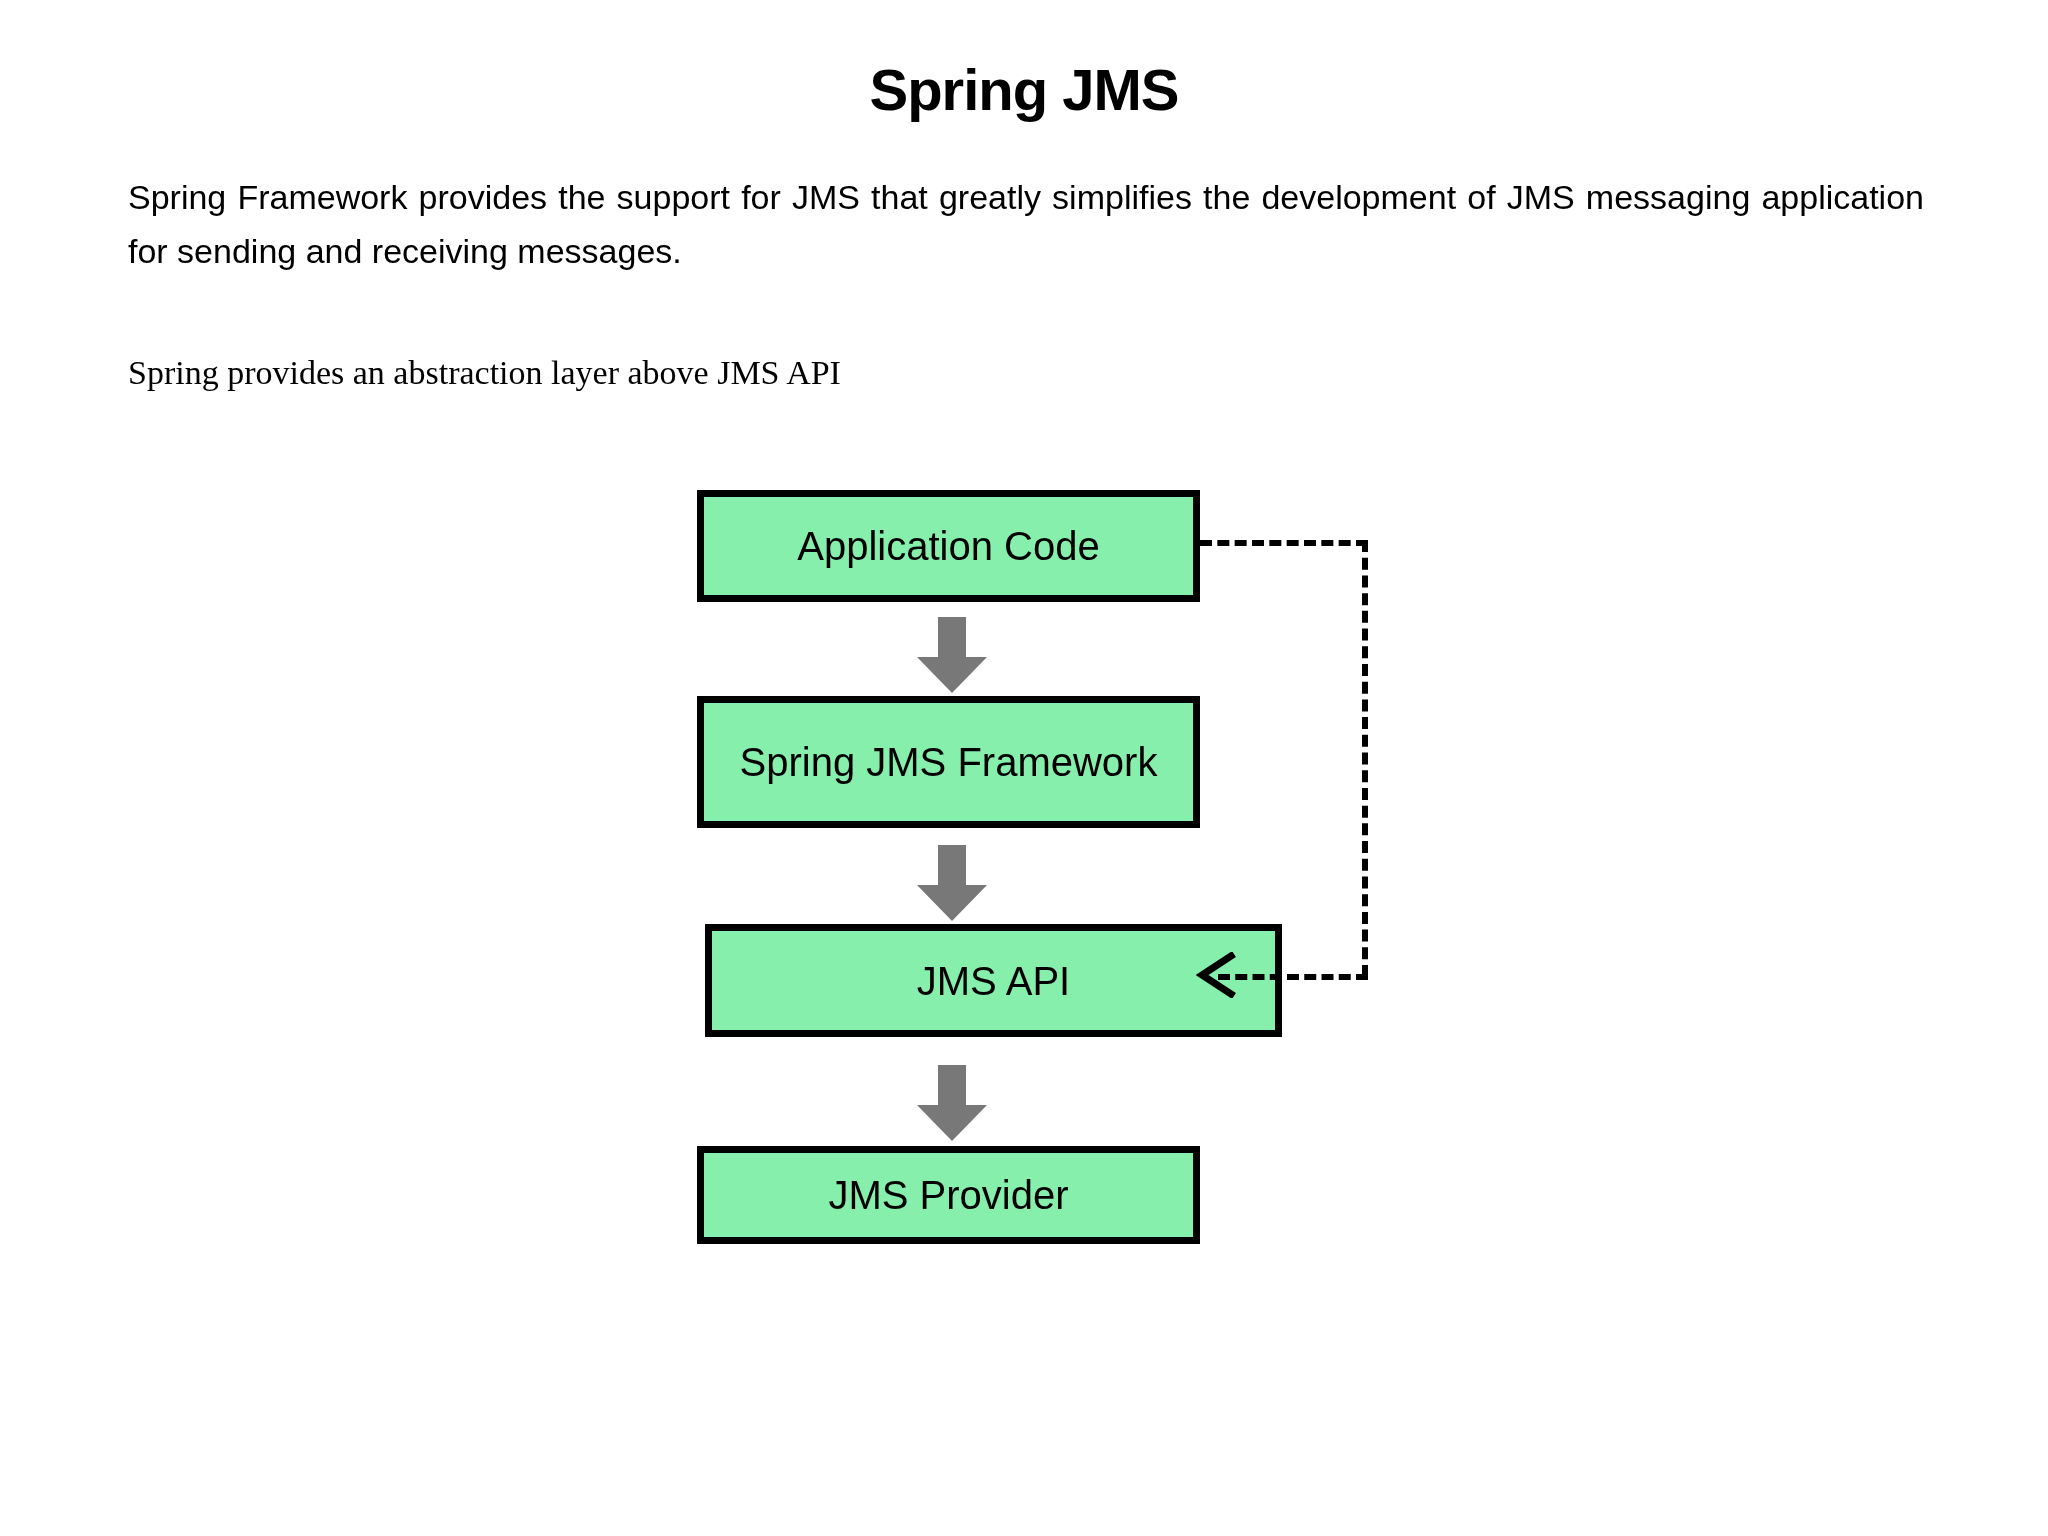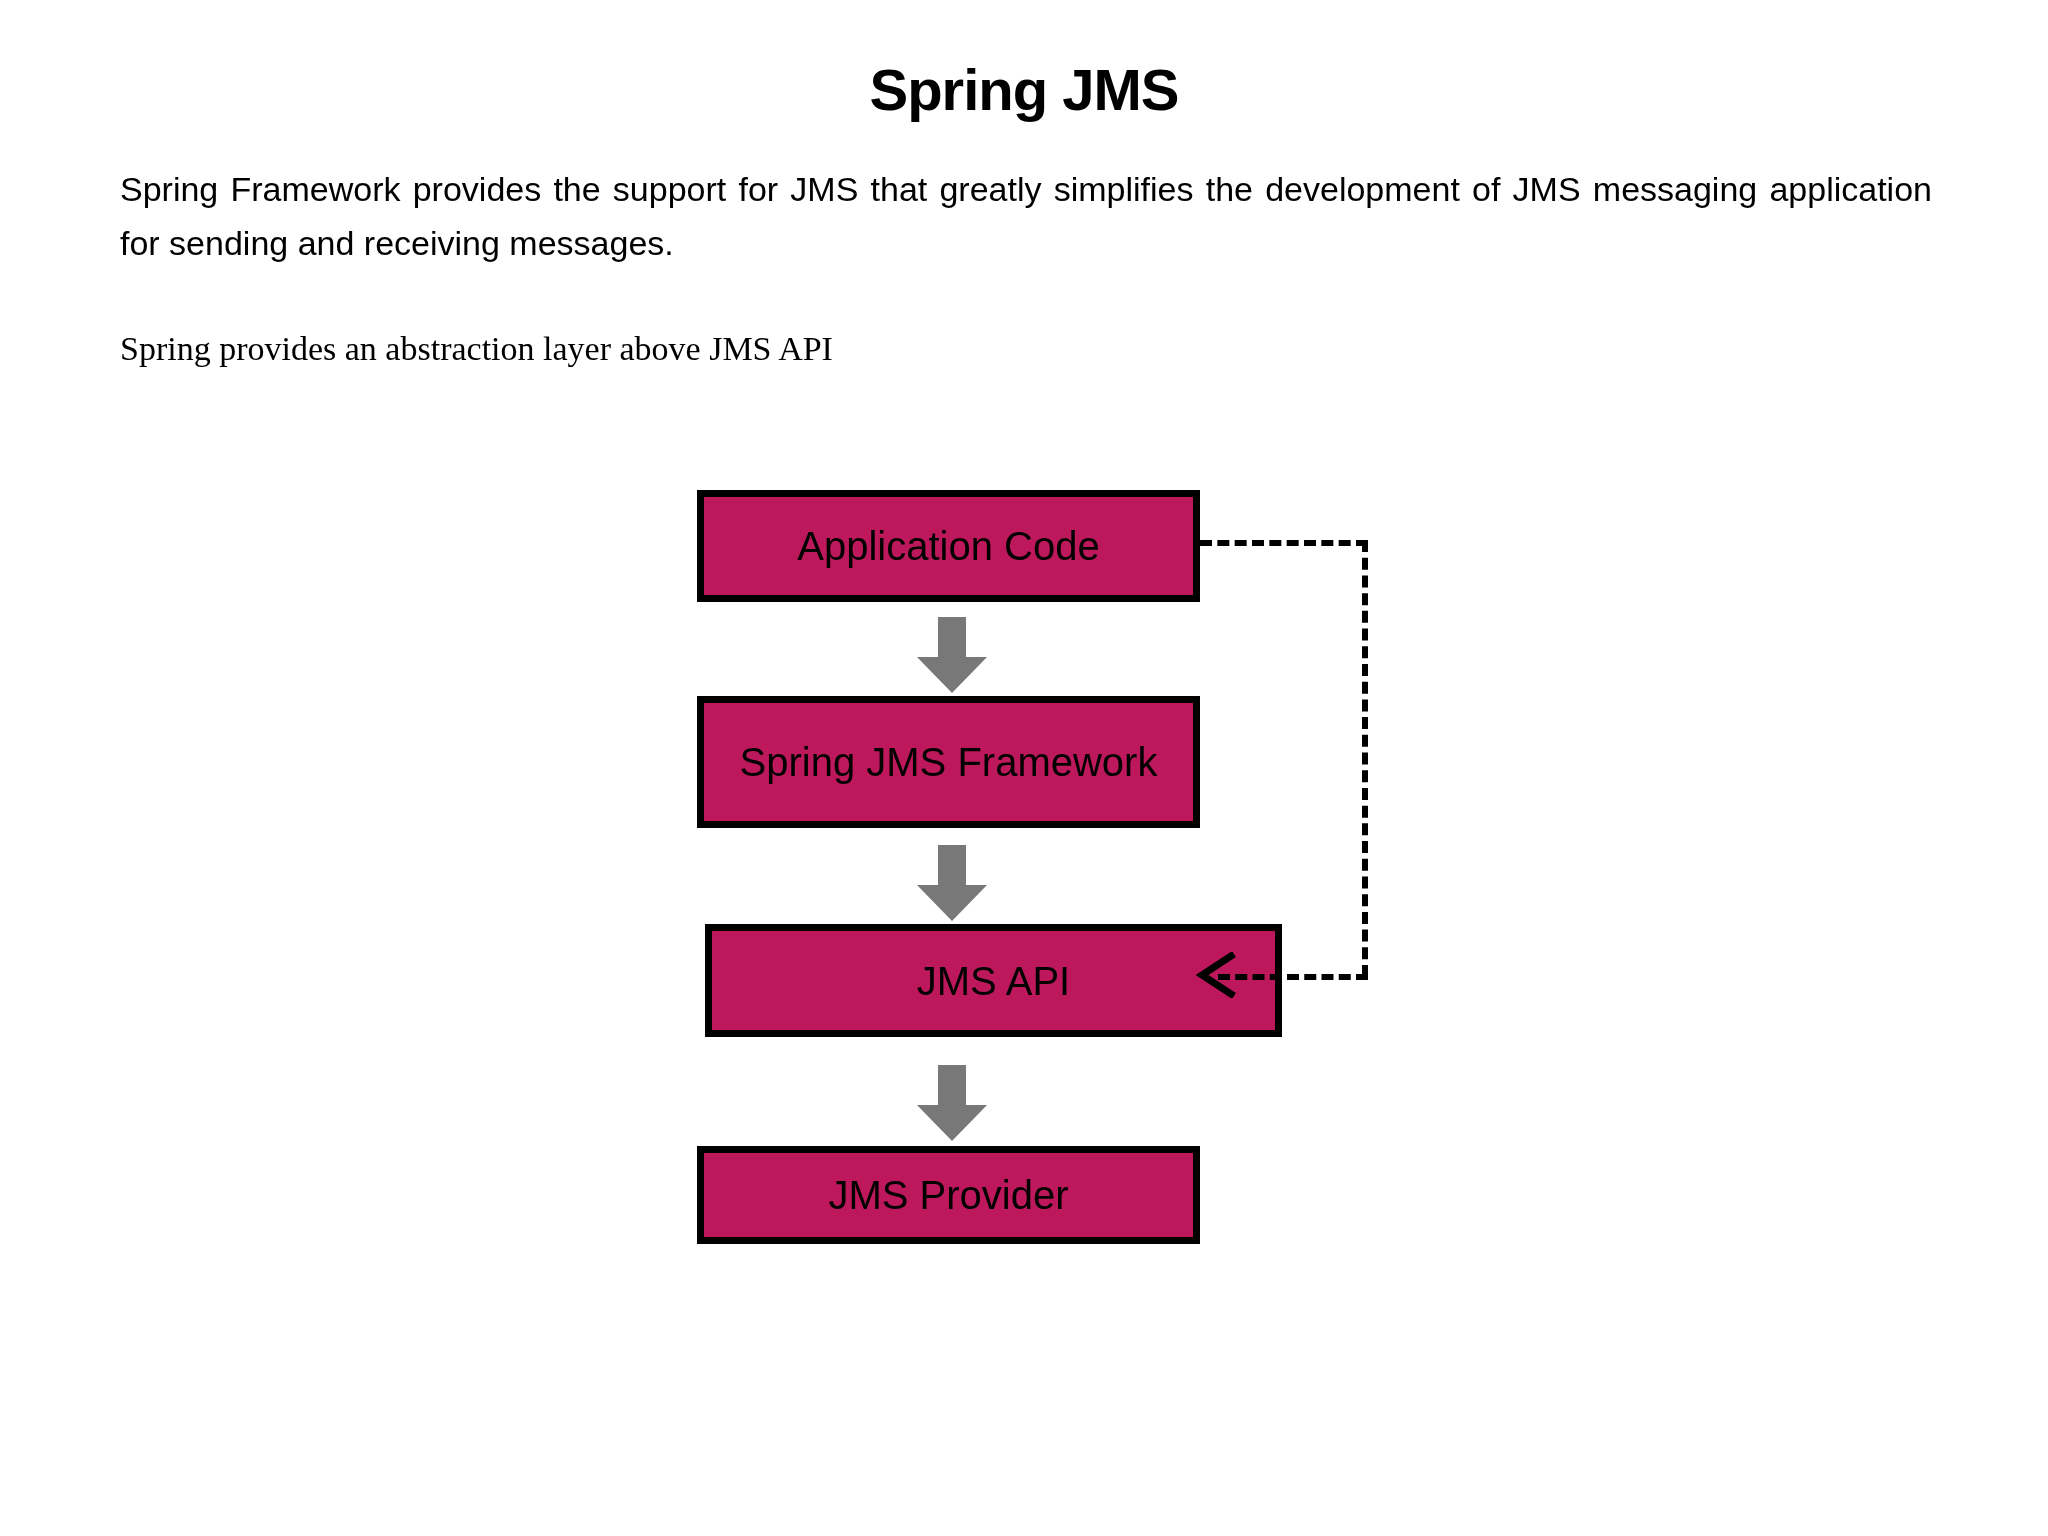--- a/index.html
+++ b/index.html
@@ -35,21 +35,21 @@
     position: absolute;
     left: 120px;
     top: 162px;
     width: 1812px;
   }
   .paragraph {
     font-size: 34px;
     line-height: 54px;
     text-align: justify;
     text-justify: inter-word;
-    margin: 0;
+    margin: 8px;
   }
   .paragraph.justified-block {
     
     text-align: justify;
   }
   .paragraph.plain {
     text-align: left;
     font-family: Liberation Serif, serif;
   }
   .para-gap {
@@ -64,21 +64,21 @@
     width: 2048px;
     height: 1536px;
     pointer-events: none;
   }
   #diagram > * { pointer-events: auto; }
 
   .flow-box {
     position: absolute;
     box-sizing: border-box;
     border: 7px solid #000000;
-    background: #be185d;
+    background: #86efac;
     display: flex;
     align-items: center;
     justify-content: center;
   }
   .flow-box .box-label {
     font-size: 40px;
     line-height: 1;
     color: #000000;
     white-space: nowrap;
   }

